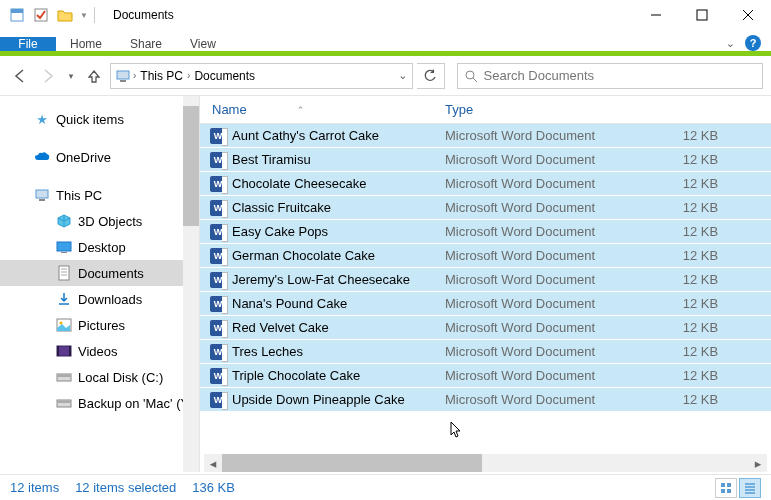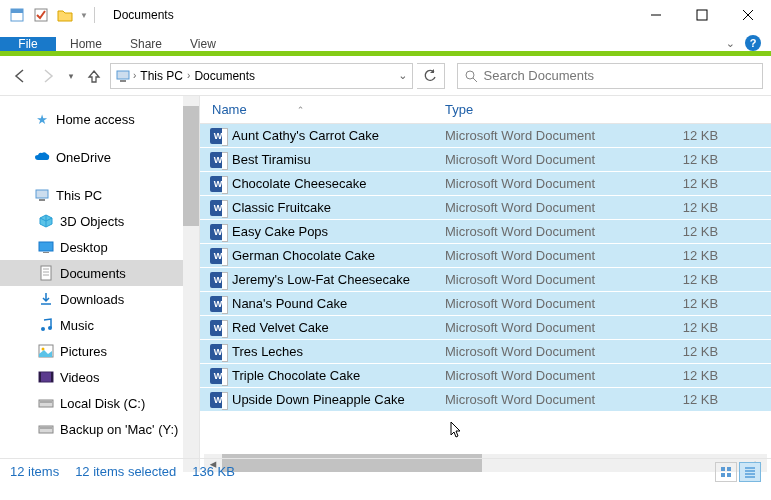--- a/index.html
+++ b/index.html
@@ -33,21 +33,21 @@
 .refreshbox { width:28px; height:26px; border:1px solid #ccc; border-left:none; display:flex; align-items:center; justify-content:center; margin-right:8px; }
 .searchbox { flex:1; height:26px; border:1px solid #ccc; display:flex; align-items:center; padding:0 6px; color:#777; gap:6px;text-align:center; }
 
 
 .body { display:flex; height:376px; position:relative; }
 .sidebar { width:200px; border-right:1px solid #e5e5e5; position:relative; overflow:hidden; padding-top:10px; }
 .sb-scroll { position:absolute; right:0; top:0; bottom:0; width:16px; background:#f0f0f0; }
 .sb-thumb-v { position:absolute; right:0; top:10px; width:16px; height:120px; background:#c2c2c2; }
 
 .tree-item { display:flex; align-items:center; height:26px; padding-left:18px; gap:6px; color:#000; }
-.tree-item.child { padding-left:38px; }
+.tree-item.child { padding-left:56px; }
 .tree-item.selected { background:#d9d9d9; }
 .tree-item .caret { width:10px; color:#666; font-size:9px; }
 .tree-spacer { height:12px; }
 .ticon { width:16px; height:16px; display:flex; align-items:center; justify-content:center; }
 
 
 .filepane { flex:1; display:flex; flex-direction:column; position:relative; }
 .cols { display:flex; height:28px; align-items:center; border-bottom:1px solid #e5e5e5; color:#1e5fa8; font-size:12px; }
 .col-name { width:245px; padding-left:12px; display:flex; align-items:center; gap:50px; }
 .col-type { width:215px; }
@@ -61,21 +61,21 @@
 .row .c-size { flex:1; text-align:center; padding-right:30px; color:#6b6b6b; }
 .wicon { width:16px; height:16px; background:#2b579a; border-radius:2px; display:flex; align-items:center; justify-content:center; color:#fff; font-size:9px; font-weight:bold; position:relative; }
 .wicon::after { content:""; position:absolute; right:-2px; top:0; width:5px; height:16px; background:#fff; border:1px solid #bbb; border-left:none; }
 
 .hscroll { height:18px; background:#f0f0f0; margin-left:4px; margin-right:4px; margin-top:6px; position:relative; }
 .hscroll .har { position:absolute; top:0; width:18px; height:18px; display:flex; align-items:center; justify-content:center; color:#666; }
 .hscroll .har.l { left:0; } .hscroll .har.r { right:0; }
 .hscroll .hth { position:absolute; left:18px; top:0; height:18px; width:260px; background:#c2c2c2; }
 
 
-.status { position:absolute; bottom:16px; left:0; right:0; height:26px; border-top:1px solid #e5e5e5; display:flex; align-items:center; padding:0 10px; gap:16px; color:#1e6fbf; font-size:12px; }
+.status { position:absolute; bottom:0; left:0; right:0; height:26px; border-top:1px solid #e5e5e5; display:flex; align-items:center; padding:0 10px; gap:16px; color:#1e6fbf; font-size:12px; }
 .status .viewbtns { margin-left:auto; display:flex; gap:2px; }
 .vbtn { width:22px; height:20px; border:1px solid #ccc; display:flex; align-items:center; justify-content:center; }
 .vbtn.active { background:#cce6f7; border-color:#7ab8e0; }
 
 .cursor { position:absolute; width:14px; height:18px; pointer-events:none; }
 </style>
 </head>
 <body>
 
 <div class="titlebar">
@@ -176,21 +176,21 @@
       </svg>
     <span>Search Documents</span>
   </div>
 </div>
 
 <div class="body">
   <div class="sidebar">
     <div class="tree-item">
       <span class="caret"></span>
       <span class="ticon" style="color:#4aa3df;">★</span>
-      <span>Home access</span>
+      <span>Quick items</span>
     </div>
     <div class="tree-spacer"></div>
     <div class="tree-item">
       <span class="caret"></span>
       <span class="ticon">
           <svg width="16" height="12">
             <path d="M4 9 Q1 9 1 6 Q1 4 4 4 Q5 1 8 2 Q11 0 13 3 Q16 4 15 7 Q15 9 12 9 Z" fill="#0078d4"></path>
           </svg>
         </span>
       <span>OneDrive</span>
@@ -237,30 +237,20 @@
           <span>Documents</span>
         </div>
         <div class="tree-item child ">
           <span class="ticon">
             <svg width="16" height="16">
               <path d="M8 2 L8 9 M5 7 L8 10 L11 7" stroke="#1979ca" fill="none" stroke-width="1.5"></path>
               <line x1="3" y1="13" x2="13" y2="13" stroke="#1979ca" stroke-width="1.5"></line>
             </svg>
           </span>
           <span>Downloads</span>
-        </div>
-        <div class="tree-item child ">
-          <span class="ticon">
-            <svg width="14" height="16">
-              <path d="M5 3 L12 2 L12 11" stroke="#1979ca" fill="none" stroke-width="1.5"></path>
-              <circle cx="4" cy="12" r="2" fill="#1979ca"></circle>
-              <circle cx="11" cy="11" r="2" fill="#1979ca"></circle>
-            </svg>
-          </span>
-          <span>Music</span>
         </div>
         <div class="tree-item child ">
           <span class="ticon">
             <svg width="16" height="14">
               <rect x="1" y="1" width="14" height="12" fill="#fff" stroke="#888"></rect>
               <circle cx="5" cy="5" r="1.5" fill="#f4b400"></circle>
               <path d="M1 10 L6 6 L10 10 L14 7 L14 13 L1 13 Z" fill="#5bc3e8"></path>
             </svg>
           </span>
           <span>Pictures</span>

